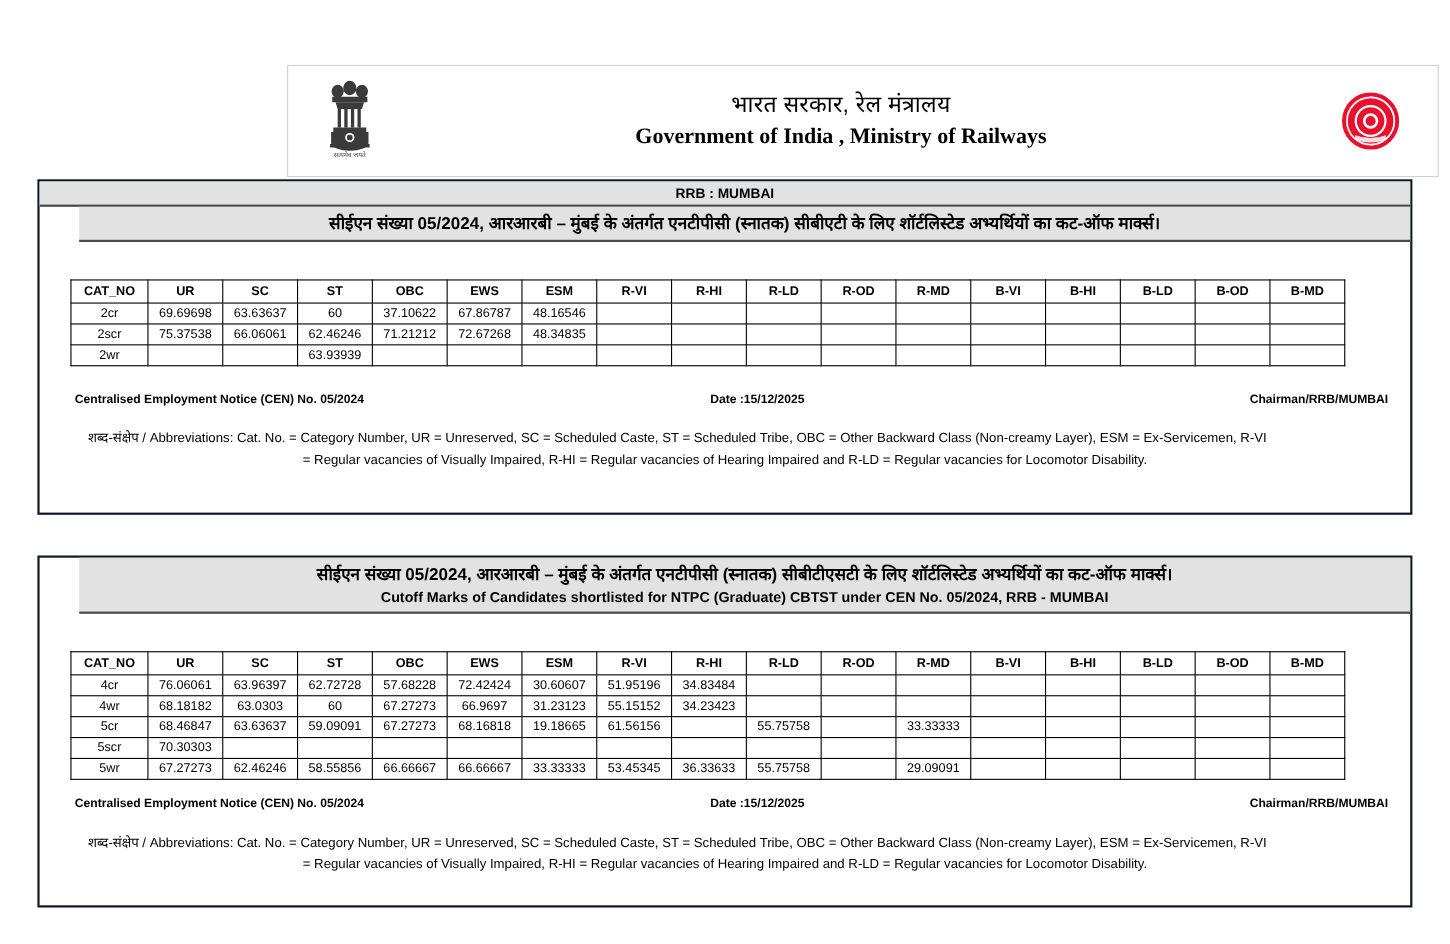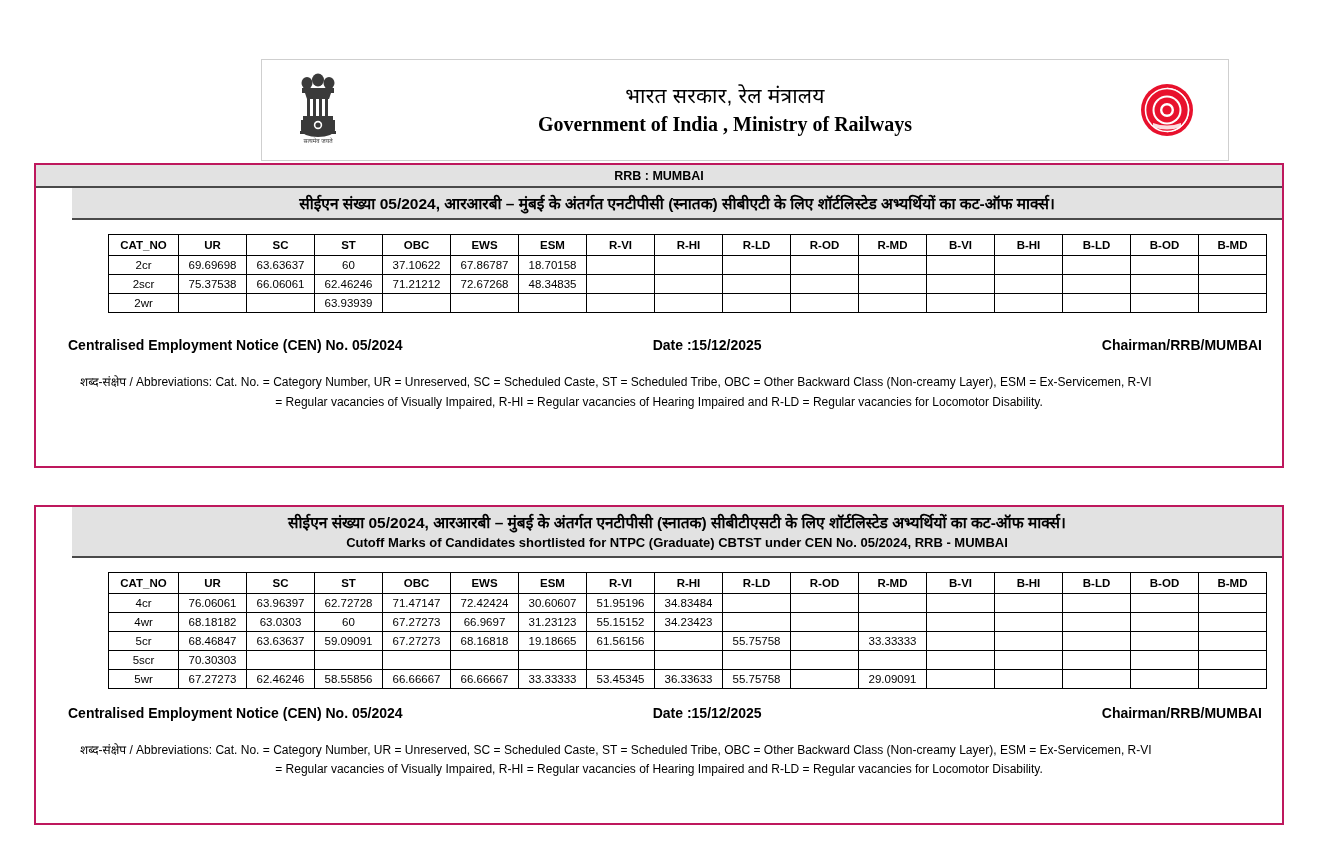--- a/index.html
+++ b/index.html
@@ -7,72 +7,72 @@
     width:1318px; height:858px;
     background:#ffffff;
     font-family:"Liberation Sans", sans-serif;
     color:#000000;
     -webkit-font-smoothing:antialiased;
   }
   .page{position:relative; width:1318px; height:858px; overflow:hidden;}
 
   
   .masthead{
-    position:absolute; left:261px; top:59px; width:968px; height:102px;
+    position:absolute; left:261px; top:59px; width:1047px; height:102px;
     border:1px solid #cfcfcf; background:#ffffff;
     display:flex; align-items:center; justify-content:space-between;
     box-sizing:border-box; padding:0 34px;
   }
   .emblem{width:44px; height:78px; flex:0 0 auto; display:block;}
   .masthead-titles{flex:1 1 auto; text-align:center; line-height:1.25; margin-left:-30px;}
   .mh-hi{
     font-size:21px; font-weight:400; letter-spacing:.2px;
     font-family:"Liberation Sans", sans-serif;
   }
   .mh-en{
     font-size:20px; font-weight:700; margin-top:3px;
     font-family:"Liberation Serif", serif;
   }
   .rail-logo{width:54px; height:54px; flex:0 0 auto;}
 
   
   .section{
     position:absolute; left:34px; width:1250px;
-    border:2px solid #be185d; background:#ffffff; box-sizing:border-box;
+    border:2px solid #0f172a; background:#ffffff; box-sizing:border-box;
   }
   #section-cbat{top:163px; height:305px;}
   #section-cbtst{top:505px; height:320px;}
 
   .band{
     background:#e2e2e2; border-bottom:2px solid #4a4a4a;
     text-align:center; box-sizing:border-box;
   }
   .band-sub{ padding:4px 8px 3px;margin-left:36px; }
   .band-sub .t-hi{ font-size:15.5px; font-weight:700; line-height:1.5; }
   .band-sub .t-en{ font-size:13px; font-weight:700; line-height:1.5; margin-top:-1px; }
   .band-rrb{ padding:4px 0 3px; font-size:12.5px; font-weight:700; }
 
   
-  .table-wrap{ padding:14px 0 0 28px;margin-left:44px; }
+  .table-wrap{ padding:34px 0 0 28px; }
   table.cut{ border-collapse:collapse; table-layout:fixed; }
   table.cut th, table.cut td{
     border:1px solid #000000;
     height:18px; padding:0 2px;
     font-size:11.5px; text-align:center; vertical-align:middle;
     overflow:hidden; white-space:nowrap;
   }
   table.cut th{ font-weight:700; font-size:11.5px; height:20px;}
   table.cut td{ font-weight:400; }
   table.cut td.catno{ font-weight:400; }
   col.c-cat{width:70px;} col.c-num{width:68px;} col.c-emp{width:68px;}
 
   
   .foot-row{
     display:flex; justify-content:space-between; align-items:center;
-    font-size:14px; font-weight:700;
+    font-size:11px; font-weight:700;
     padding:0 20px 0 32px; box-sizing:border-box;
   }
   .foot-row .mid{ margin-left:-90px; }
   .abbr{
     padding:0 44px; box-sizing:border-box;
     font-size:12px; line-height:1.62; text-align:center;
   }
   .abbr .l1{ display:block; text-align:left; }
   .abbr .l2{ display:block; text-align:center; }
   .sp-a{ height:24px; } .sp-b{ height:20px; } .sp-c{ height:16px; }
@@ -171,21 +171,21 @@
             </tr>
           </thead>
         <tbody>
             <tr>
               <td class="catno">2cr</td>
               <td>69.69698</td>
               <td>63.63637</td>
               <td>60</td>
               <td>37.10622</td>
               <td>67.86787</td>
-              <td>18.70158</td>
+              <td>48.16546</td>
               <td></td>
               <td></td>
               <td></td>
               <td></td>
               <td></td>
               <td></td>
               <td></td>
               <td></td>
               <td></td>
               <td></td>
@@ -294,21 +294,21 @@
               <th>B-OD</th>
               <th>B-MD</th>
             </tr>
           </thead>
         <tbody>
             <tr>
               <td class="catno">4cr</td>
               <td>76.06061</td>
               <td>63.96397</td>
               <td>62.72728</td>
-              <td>71.47147</td>
+              <td>57.68228</td>
               <td>72.42424</td>
               <td>30.60607</td>
               <td>51.95196</td>
               <td>34.83484</td>
               <td></td>
               <td></td>
               <td></td>
               <td></td>
               <td></td>
               <td></td>

